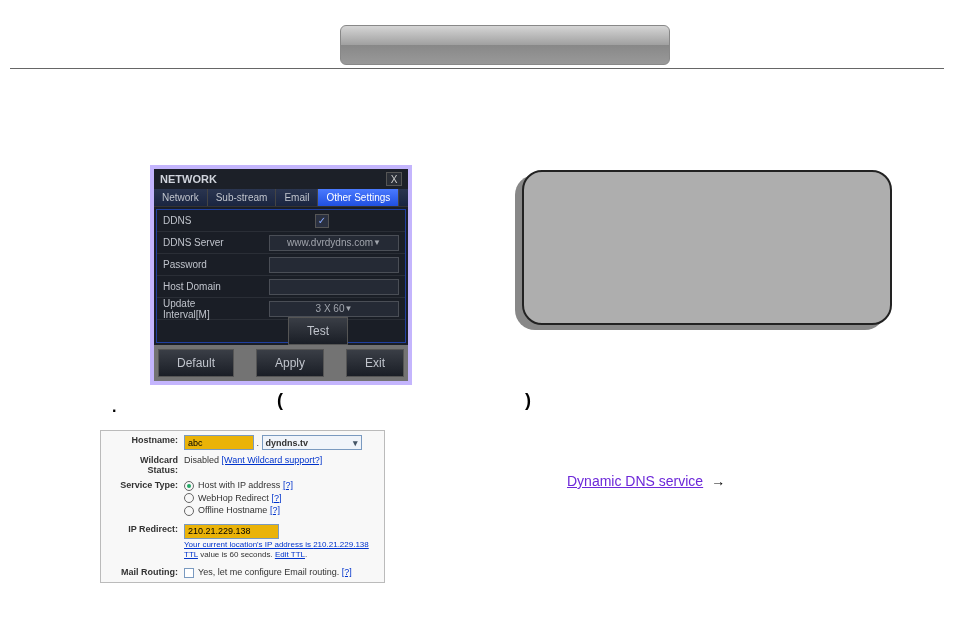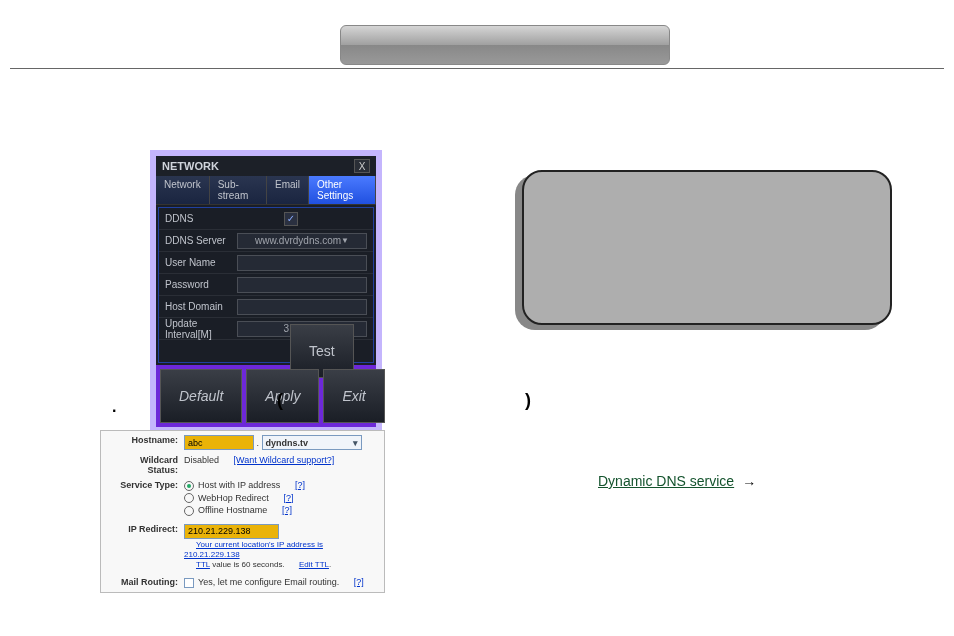--- a/index.html
+++ b/index.html
@@ -30,24 +30,24 @@
       left: 10px;
       right: 10px;
       height: 1px;
       background: #666;
     }
     
     
     .network-dialog {
       position: absolute;
       left: 150px;
-      top: 150px;
-      width: 232px;
+      top: 165px;
+      width: 262px;
       background: #1a1e26;
-      border: 6px solid #c4b5fd;
+      border: 4px solid #c4b5fd;
       font-size: 11px;
       color: #c0c4cc;
     }
     .dialog-header {
       display: flex;
       justify-content: space-between;
       align-items: center;
       padding: 3px 6px;
       background: #1c2028;
     }
@@ -83,20 +83,21 @@
     }
     .form-body {
       border: 1px solid #2040a0;
       margin: 2px;
     }
     .form-row {
       display: flex;
       border-bottom: 1px solid #2a2e36;
       height: 22px;
       align-items: center;
+      gap: 33px;
     }
     .form-label {
       width: 125px;
       padding-left: 6px;
       font-size: 10px;
       color: #c0c4cc;
     }
     .form-control-cell {
       flex: 1;
       padding-right: 6px;
@@ -139,30 +140,29 @@
       display: flex;
       justify-content: flex-start;
       padding-left: 131px;
       height: 22px;
       align-items: center;
     }
     .dvr-btn {
       background: linear-gradient(to bottom, #3a3e46, #1a1e26);
       border: 1px solid #555;
       color: #c0c4cc;
-      font-size: 14px;
-      padding: 18px 18px;
+      font-size: 12px;
+      padding: 6px 18px;
     }
     .footer-btns {
       display: flex;
-      justify-content: flex-start;
+      justify-content: space-between;
       padding: 4px;
       gap: 4px;
-      background: #6d28d9;
-      font-style: italic;
+      background: #737373;
     }
     
     
     .right-box-shadow {
       position: absolute;
       left: 515px;
       top: 175px;
       width: 370px;
       height: 155px;
       background: #888;
@@ -228,21 +228,21 @@
       display: inline-flex;
       align-items: center;
       font-weight: bold;
     }
     .dd-select::after {
       content: '▾';
       position: absolute;
       right: 3px;
       color: #456;
     }
-    .dd-link { color: #0033cc; text-decoration: underline; margin-left: 12px; }
+    .dd-link { color: #0033cc; text-decoration: underline; }
     .dd-radio-row { display: block; margin-bottom: 2px; }
     .radio-circle {
       display: inline-block;
       width: 10px;
       height: 10px;
       border: 1px solid #666;
       border-radius: 50%;
       margin-right: 4px;
       vertical-align: middle;
       position: relative;
@@ -268,23 +268,22 @@
     .dns-link-container {
       position: absolute;
       left: 567px;
       top: 473px;
       font-size: 14px;
       display: flex;
       align-items: center;
       gap: 8px;
     }
     .dns-link {
-      color: #14532d;
+      color: #6d28d9;
       text-decoration: underline;
-      margin-left: 31px;
     }
     .arrow-right {
       font-size: 14px;
       color: #000;
     }
   </style>
 </head>
 <body>
 
 <div class="top-bar"></div>
@@ -309,26 +308,20 @@
         </div>
     </div>
     <div class="form-row">
       <div class="form-label">DDNS Server</div>
       <div class="form-control-cell">
         <div class="dropdown">
           <span>www.dvrdydns.com</span>
           <span class="dropdown-arrow">▼</span>
         </div>
       </div>
-    </div>
-    <div class="form-row">
-      <div class="form-label">User Name</div>
-      <div class="form-control-cell">
-          <div class="text-input"></div>
-        </div>
     </div>
     <div class="form-row">
       <div class="form-label">Password</div>
       <div class="form-control-cell">
           <div class="text-input"></div>
         </div>
     </div>
     <div class="form-row">
       <div class="form-label">Host Domain</div>
       <div class="form-control-cell">

